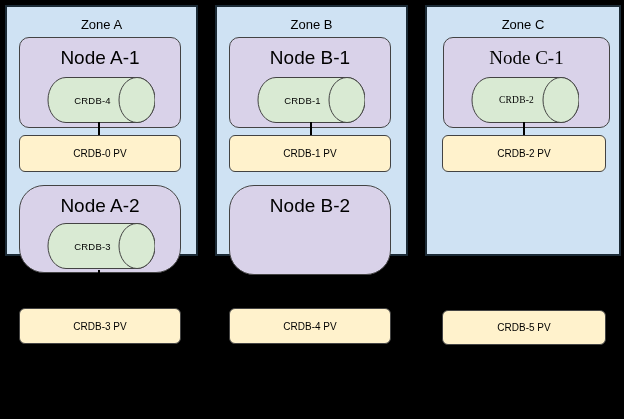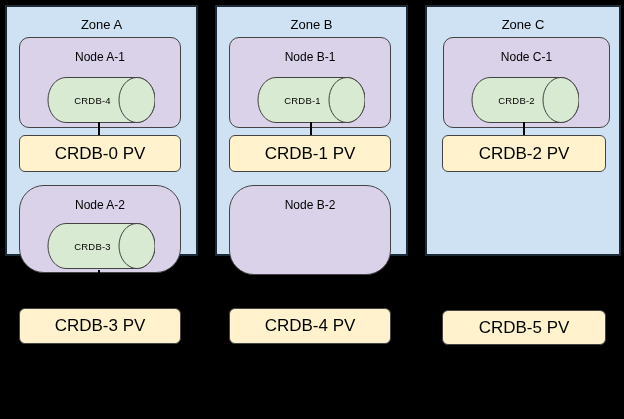--- a/index.html
+++ b/index.html
@@ -15,42 +15,42 @@
   .zone-b { left:215px; width:193px; }
   .zone-c { left:425px; width:196px; }
   .zone-label {
     position:absolute; top:10px; left:0; right:0; text-align:center;
     font-size:13px; line-height:15px;
   }
   .node {
     position:absolute; left:12px; right:15px; background:#d9d2e9;
     border:1px solid #434343; border-radius:10px; box-sizing:border-box;
   }
-  .zone-c .node { left:16px; right:9px; }
+  .zone-c .node { left:16px; right:9px;font-family:Liberation Serif, serif; }
   .node-top    { top:30px;  height:91px; }
   .node-bottom { top:178px; height:88px;border-radius:25px; }
   .zone-b .node-bottom { height:90px; }
   .node-label {
     position:absolute; top:12px; left:0; right:0; text-align:center;
-    font-size:12px; line-height:15px;
+    font-size:19px; line-height:15px;
   }
   .cylinder { position:absolute; left:27px; top:39px; width:108px; height:46px; }
   .cyl-low  { top:37px; }
   .cylinder svg { display:block; width:108px; height:46px; }
   .cyl-shape { fill:#d9ead3; stroke:#434343; stroke-width:1; }
   .cyl-label {
     position:absolute; left:0; top:0; width:91px; height:100%;
     display:flex; align-items:center; justify-content:center;
     font-size:9.5px; letter-spacing:0.2px;
   }
   .pv {
     position:absolute; left:12px; right:15px; background:#fff2cc;
     border:1px solid #434343; border-radius:6px; box-sizing:border-box;
     display:flex; align-items:center; justify-content:center;
-    font-size:17px;
+    font-size:10px;
   }
   .zone-c .pv { left:15px; right:13px; }
   .pv-top    { top:128px; height:37px; }
   .pv-bottom { top:276px; height:36px;margin-top:25px; }
   .zone-c .pv-bottom { top:278px; height:35px;text-align:center; }
   .connector { position:absolute; width:2px; background:#000000; top:115px; height:13px; z-index:3; }
   .zone-a .c1 { left:91px; }
   .zone-a .c2 { left:91px; top:263px; }
   .zone-b .c1 { left:93px; }
   .zone-c .c1 { left:96px; }

